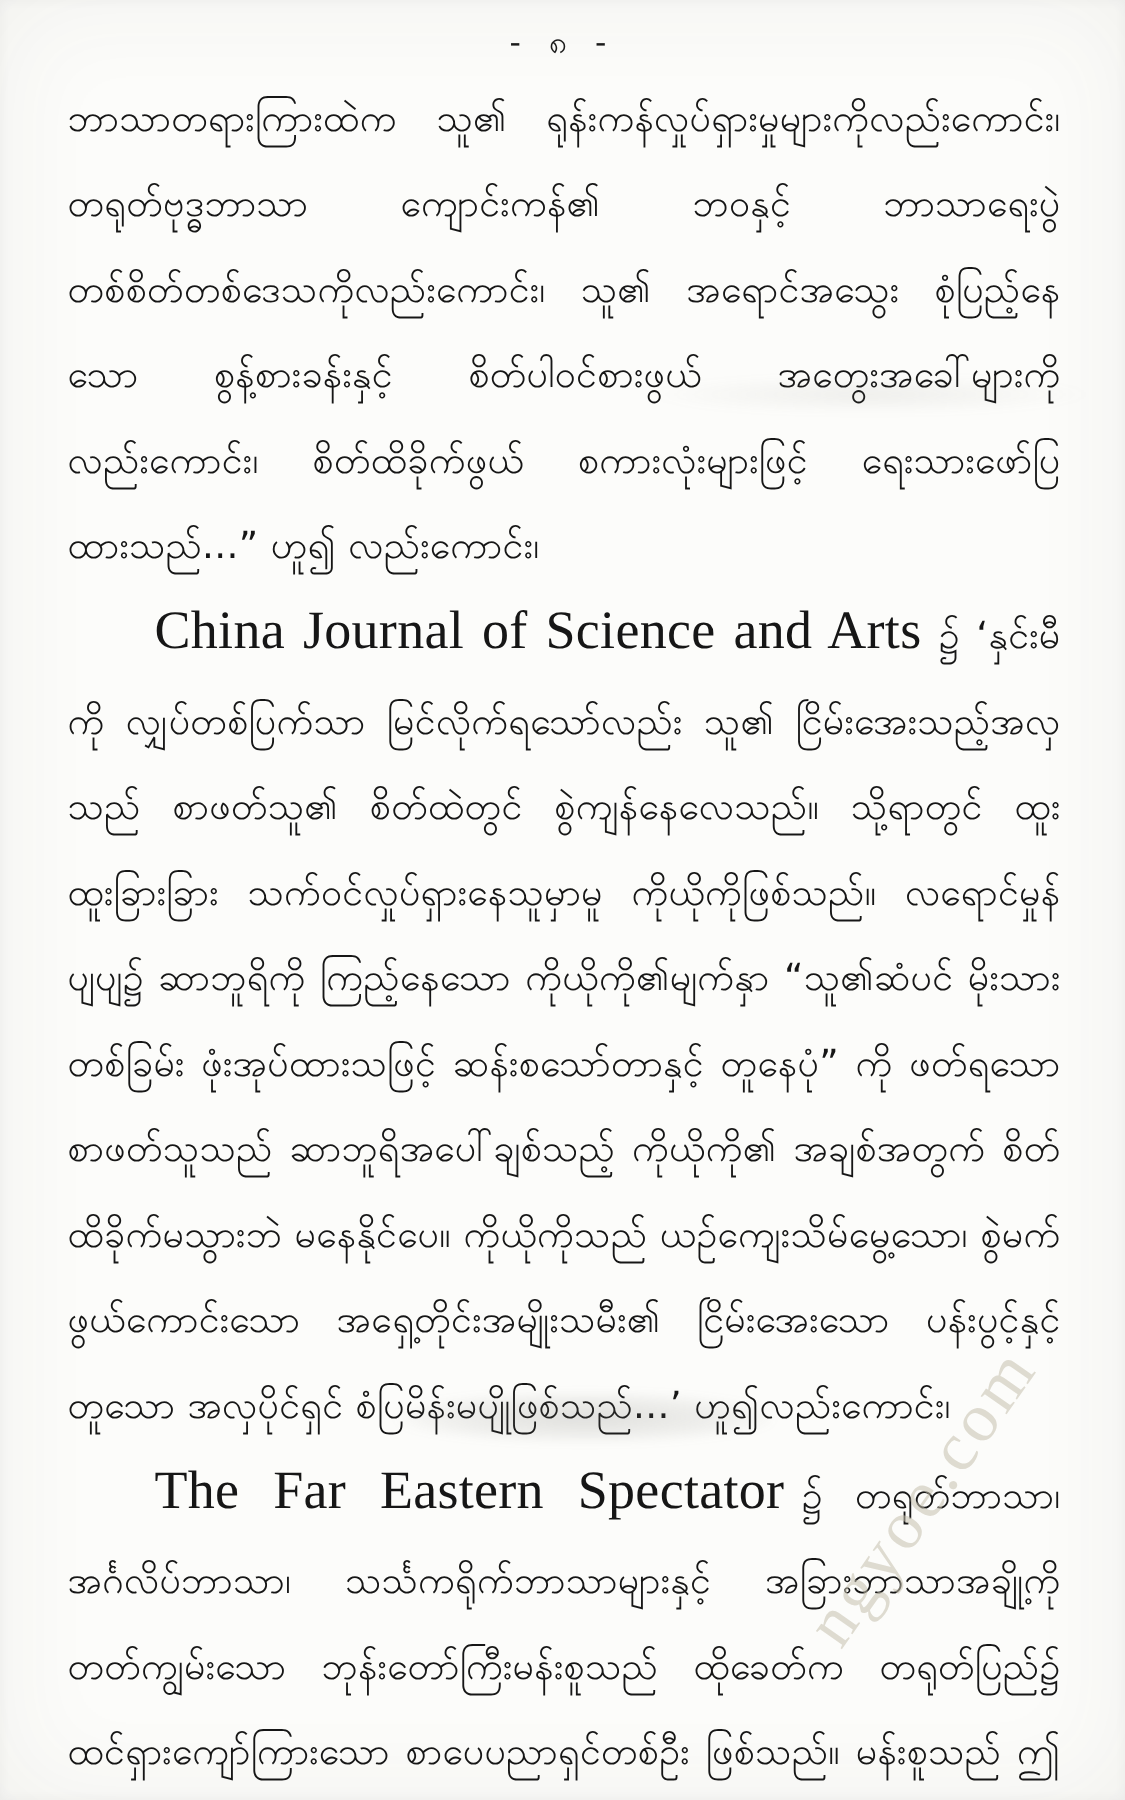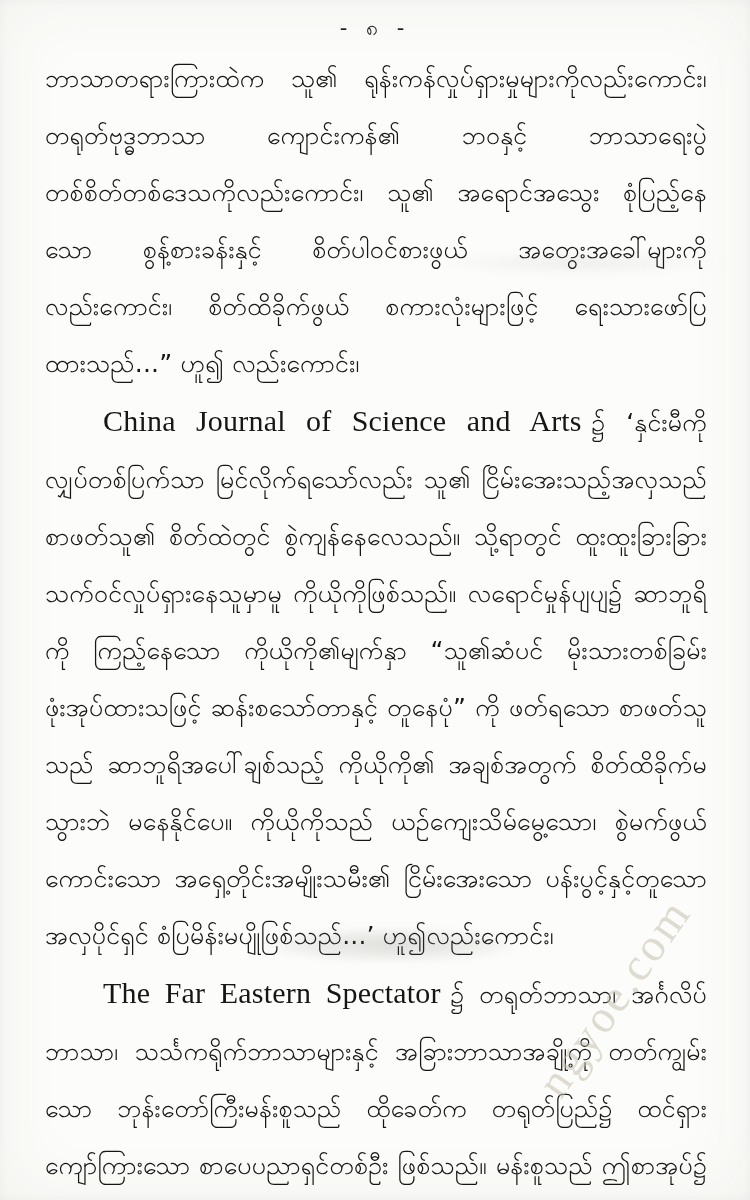--- a/index.html
+++ b/index.html
@@ -40,21 +40,21 @@
   }
   .para {
     margin: 0;
     padding: 0;
   }
   .para.indent {
     text-indent: 58px;
   }
   .en {
     font-family: "Liberation Serif", serif;
-    font-size: 30px;
+    font-size: 36px;
     margin-right: 0.32em;
     white-space: nowrap;
   }
   .smudge {
     position: absolute;
     top: 928px;
     left: 265px;
     width: 250px;
     height: 34px;
     background: radial-gradient(ellipse at center, rgba(110,110,105,0.20) 0%, rgba(110,110,105,0.08) 55%, rgba(110,110,105,0) 75%);

